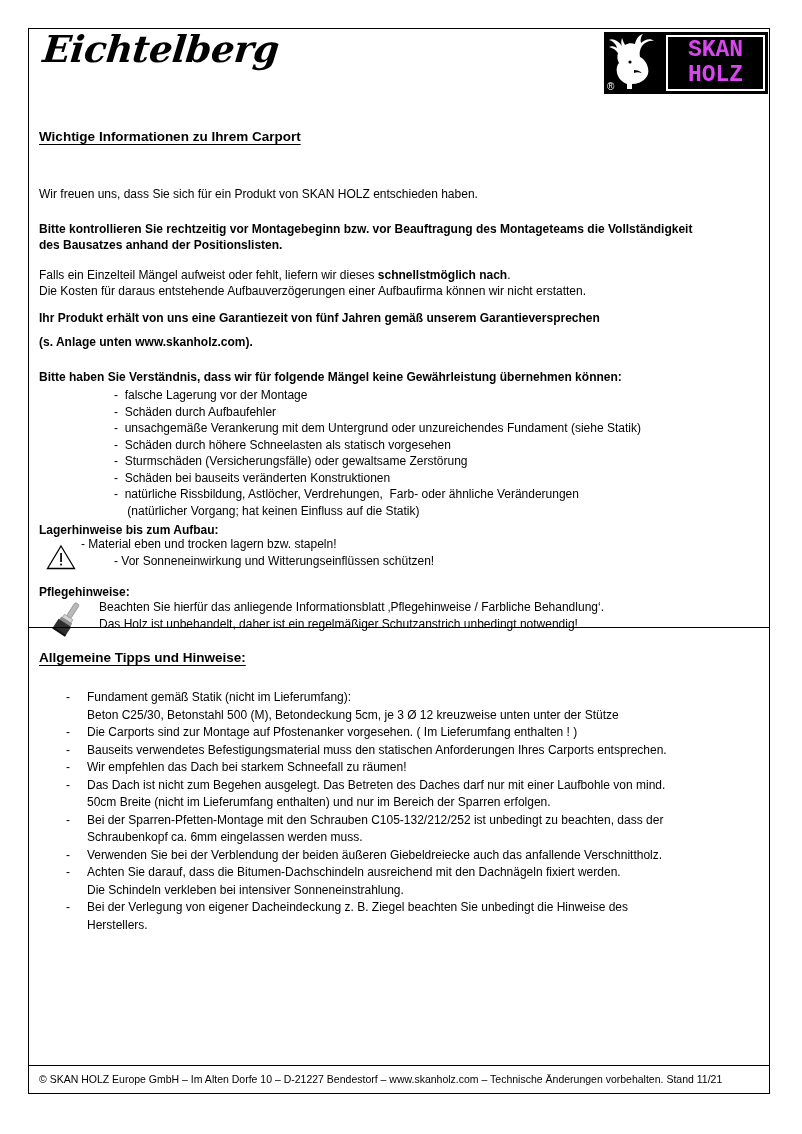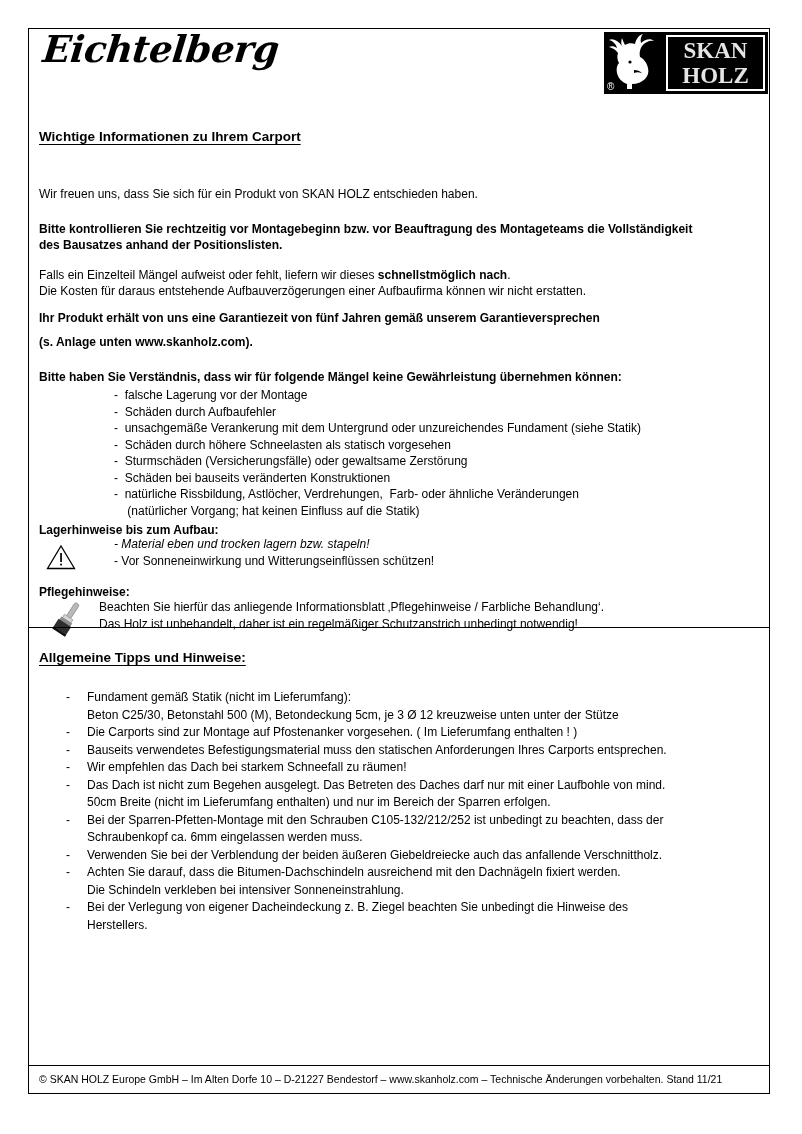--- a/index.html
+++ b/index.html
@@ -76,22 +76,22 @@
     margin: 3px 3px 3px 0;
     border: 2px solid #ffffff;
     display: flex;
     flex-direction: column;
     justify-content: center;
     align-items: center;
     padding: 0 2px;
   }
   .logo-word span {
     display: block;
-    color: #e5e5e5;
-    font-family: Liberation Serif, serif;
+    color: #d946ef;
+    font-family: Liberation Mono, monospace;
     font-weight: bold;
     font-size: 23px;
     line-height: 25px;
     letter-spacing: 0px;
   }
 
   .sec-divider {
     position: absolute;
     left: 0;
     width: 100%;
@@ -238,21 +238,21 @@
   <p class="note-head abs" style="left:10px; top:494px;">Lagerhinweise bis zum Aufbau:</p>
 
   <div class="abs" style="left:10px; top:507px; width:700px;">
     <div class="icon-box" style="left:7px; top:8px;">
       <svg class="warn-icon" viewBox="0 0 30 26" xmlns="http://www.w3.org/2000/svg" aria-hidden="true">
         <path d="M15 2 L28.5 24.5 L1.5 24.5 Z" fill="none" stroke="#000000" stroke-width="1.3"></path>
         <rect x="14.2" y="9" width="1.7" height="9" fill="#000000"></rect>
         <rect x="14.2" y="19.6" width="1.7" height="1.9" fill="#000000"></rect>
       </svg>
     </div>
-    <div class="icon-text" style="margin-left:75px;font-style:italic;">- Material eben und trocken lagern bzw. stapeln!</div>
+    <div class="icon-text" style="margin-left:42px;">- Material eben und trocken lagern bzw. stapeln!</div>
     <div class="icon-text" style="margin-left:75px;">- Vor Sonneneinwirkung und Witterungseinflüssen schützen!</div>
   </div>
 
   <p class="note-head abs" style="left:10px; top:556px;">Pflegehinweise:</p>
 
   <div class="abs" style="left:10px; top:570px; width:700px;">
     <div class="icon-box" style="left:12px; top:1px;">
       <svg class="brush-icon" viewBox="0 0 34 38" xmlns="http://www.w3.org/2000/svg" aria-hidden="true">
         <g transform="rotate(33 17 19)">
           <rect x="14" y="1" width="5" height="17" rx="2" fill="#b9b9b9" stroke="#8f8f8f" stroke-width="0.8"></rect>

